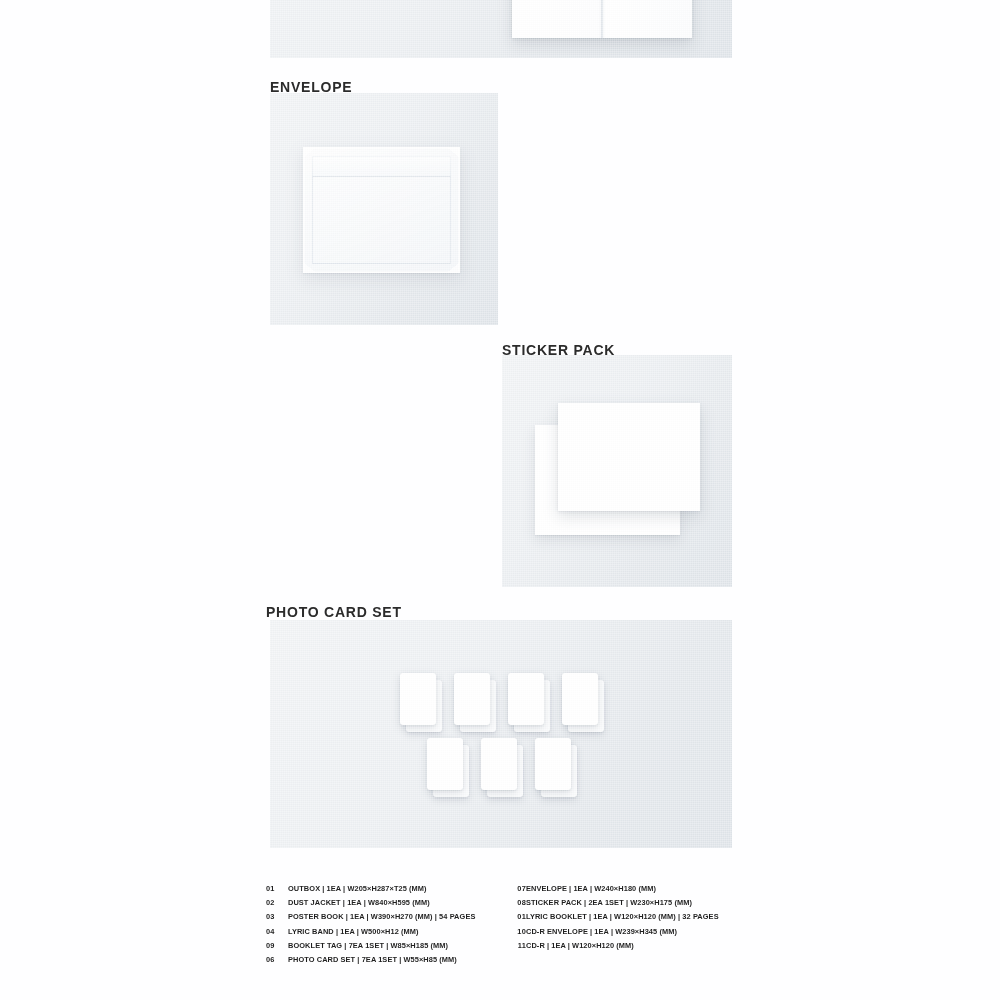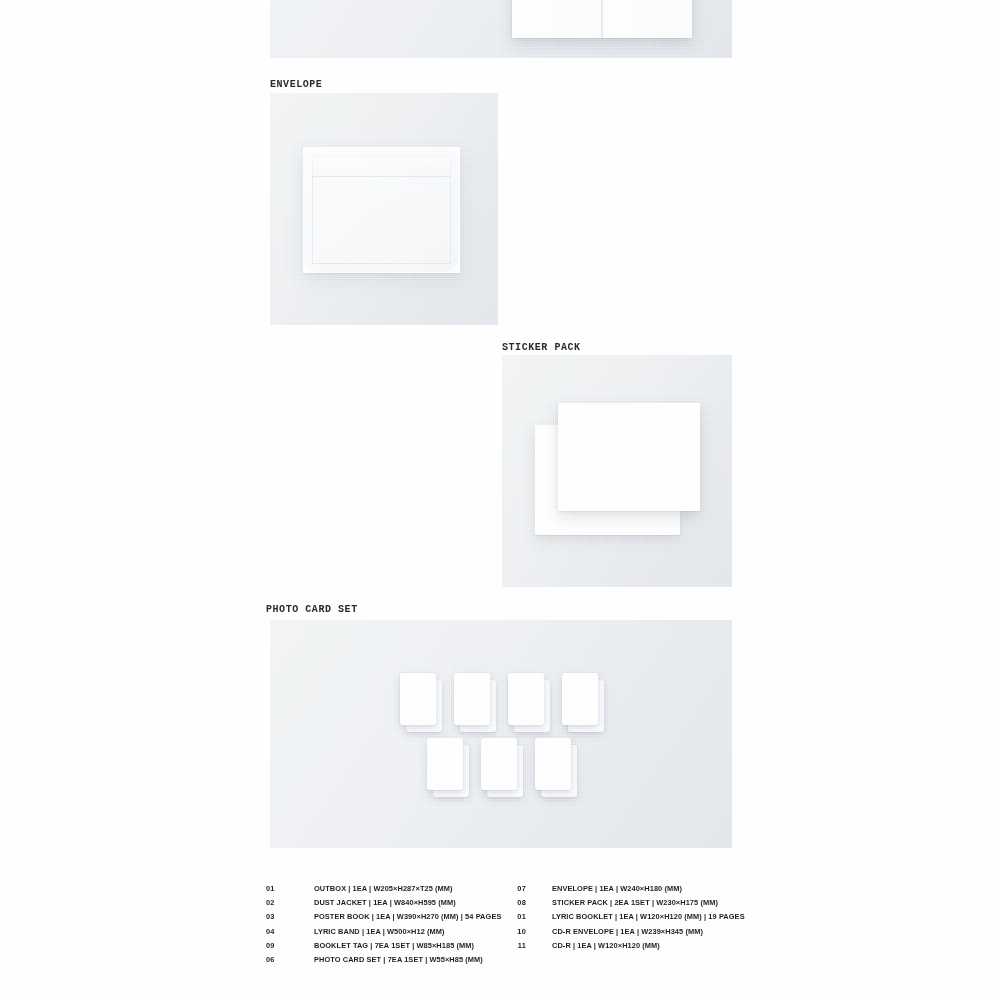--- a/index.html
+++ b/index.html
@@ -38,26 +38,25 @@
     inset: 0;
     background-image:
       repeating-linear-gradient(0deg, rgba(255,255,255,.35) 0 1px, rgba(0,0,0,.012) 1px 2px),
       repeating-linear-gradient(90deg, rgba(255,255,255,.30) 0 1px, rgba(0,0,0,.010) 1px 2px);
     opacity: .55;
     pointer-events: none;
   }
 
   .section-label {
     position: absolute;
-    font-size: 10px;
+    font-size: 14px;
     letter-spacing: .055em;
     font-weight: 700;
     color: #2b2b2b;
     white-space: nowrap;
-    font-family: Liberation Mono, monospace;
   }
 
   
   #panel-top {
     left: 270px; top: -130px; width: 462px; height: 188px;
   }
   .book-spread {
     position: absolute;
     left: 242px; top: 52px;
     width: 180px; height: 116px;
@@ -163,21 +162,20 @@
     font-size: 7.4px;
     font-weight: 700;
     color: #1f1f1f;
     letter-spacing: .03em;
   }
   .spec-text {
     font-size: 7.4px;
     font-weight: 700;
     color: #1f1f1f;
     letter-spacing: .012em;
-    margin-left: 26px;
   }
 </style>
 </head>
 <body>
 
 <div id="page">
 
   <div class="panel" id="panel-top">
     <div class="book-spread">
       <div class="gutter"></div>
@@ -264,21 +262,21 @@
         <div class="spec-row">
           <span class="spec-num">07</span>
           <span class="spec-text">ENVELOPE | 1EA | W240×H180 (MM)</span>
         </div>
         <div class="spec-row">
           <span class="spec-num">08</span>
           <span class="spec-text">STICKER PACK | 2EA 1SET | W230×H175 (MM)</span>
         </div>
         <div class="spec-row">
           <span class="spec-num">01</span>
-          <span class="spec-text">LYRIC BOOKLET | 1EA | W120×H120 (MM) | 19 PAGES</span>
+          <span class="spec-text">LYRIC BOOKLET | 1EA | W120×H120 (MM) | 32 PAGES</span>
         </div>
         <div class="spec-row">
           <span class="spec-num">10</span>
           <span class="spec-text">CD-R ENVELOPE | 1EA | W239×H345 (MM)</span>
         </div>
         <div class="spec-row">
           <span class="spec-num">11</span>
           <span class="spec-text">CD-R | 1EA | W120×H120 (MM)</span>
         </div>
       </div>

